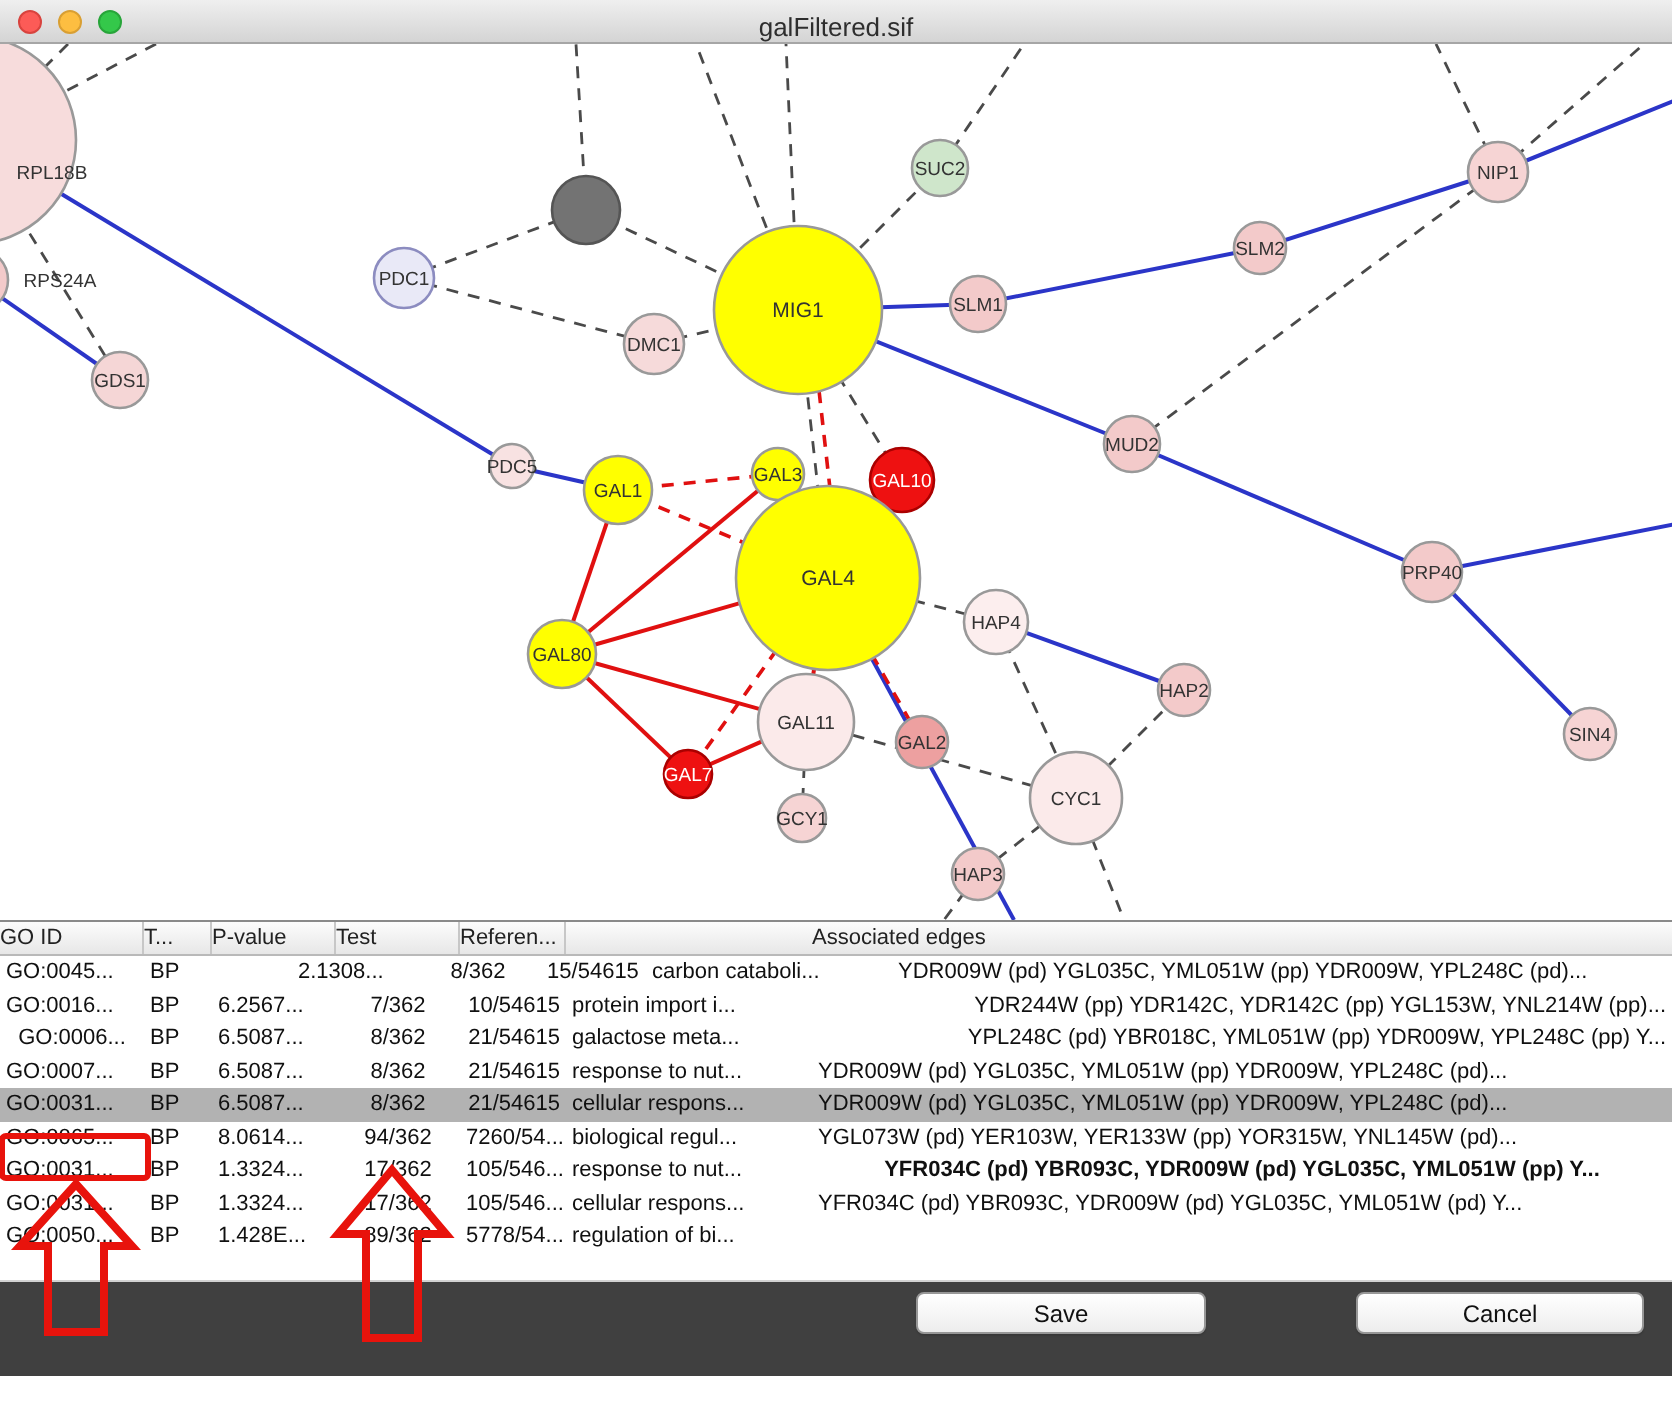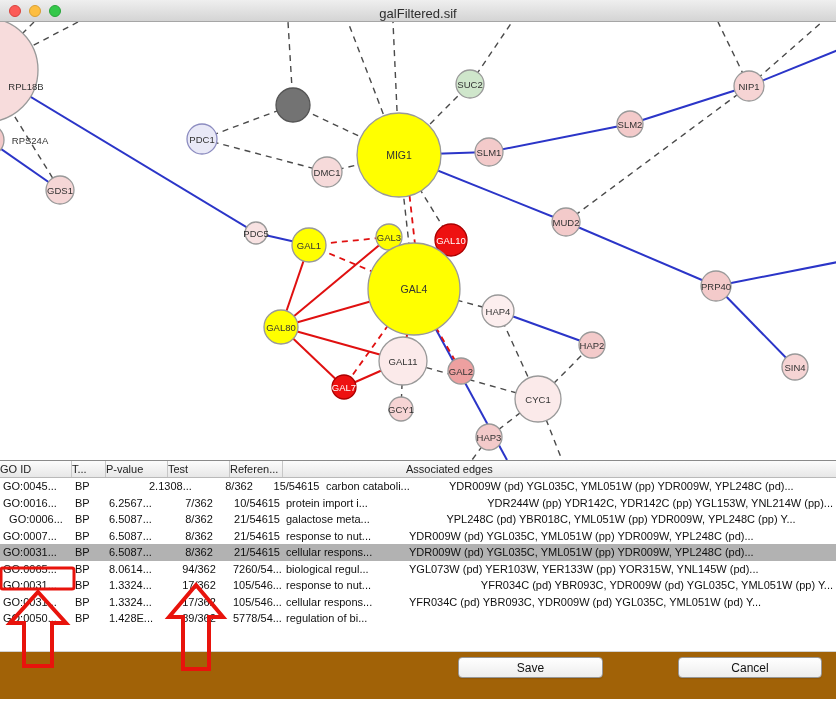--- a/index.html
+++ b/index.html
@@ -36,21 +36,21 @@
     border-bottom:1px solid #b9b9b9;box-sizing:border-box}
   .th{font-size:11px;color:#222;line-height:16px;white-space:nowrap;
     overflow:hidden;border-right:1px solid #c7c7c7;box-sizing:border-box;flex:0 0 auto}
   .th:last-child{border-right:none}
   .noa-body{background:#fff}
   .tr{display:flex;height:16.5px;line-height:16.5px;background:#fff}
   .tr.sel{background:#b2b2b2}
   .td{font-size:11px;color:#101010;white-space:nowrap;overflow:hidden;
     padding:0 3px;box-sizing:border-box;flex:0 0 auto}
   
-  .buttonbar{position:absolute;left:0;bottom:5px;width:836px;height:48px;background:#a16207;
+  .buttonbar{position:absolute;left:0;bottom:16px;width:836px;height:48px;background:#404040;
     border-top:1px solid #d2d2d2;box-sizing:border-box}
   .mac-btn{
     position:absolute;top:5px;height:21px;border:1px solid #979797;border-radius:4px;
     background:linear-gradient(#ffffff,#ededed);font-size:12px;color:#111;
     font-family:"Liberation Sans",sans-serif;box-shadow:0 1px 1px rgba(0,0,0,.12);
   }
   #save-btn{left:458px;width:145px}
   #cancel-btn{left:678px;width:144px}
   
   #annot-svg{position:absolute;left:0;top:0;width:836px;height:704px;z-index:40;pointer-events:none}
@@ -264,21 +264,21 @@
         <div class="td" style="width: 123px; text-align: left;">protein import i...</div>
         <div class="td" style="width: 430px; text-align: right;">YDR244W (pp) YDR142C, YDR142C (pp) YGL153W, YNL214W (pp)...</div>
       </div>
       <div class="tr">
         <div class="td" style="width: 72px; text-align: center;">GO:0006...</div>
         <div class="td" style="width: 34px; text-align: left;">BP</div>
         <div class="td" style="width: 62px; text-align: left;">6.5087...</div>
         <div class="td" style="width: 62px; text-align: center;">8/362</div>
         <div class="td" style="width: 53px; text-align: right;">21/54615</div>
         <div class="td" style="width: 123px; text-align: left;">galactose meta...</div>
-        <div class="td" style="width: 430px; text-align: center;">YPL248C (pd) YBR018C, YML051W (pp) YDR009W, YPL248C (pp) Y...</div>
+        <div class="td" style="width: 430px; text-align: right;">YPL248C (pd) YBR018C, YML051W (pp) YDR009W, YPL248C (pp) Y...</div>
       </div>
       <div class="tr">
         <div class="td" style="width: 72px; text-align: left;">GO:0007...</div>
         <div class="td" style="width: 34px; text-align: left;">BP</div>
         <div class="td" style="width: 62px; text-align: left;">6.5087...</div>
         <div class="td" style="width: 62px; text-align: center;">8/362</div>
         <div class="td" style="width: 53px; text-align: right;">21/54615</div>
         <div class="td" style="width: 123px; text-align: left;">response to nut...</div>
         <div class="td" style="width: 430px; text-align: left;">YDR009W (pd) YGL035C, YML051W (pp) YDR009W, YPL248C (pd)...</div>
       </div>
@@ -300,21 +300,21 @@
         <div class="td" style="width: 123px; text-align: left;">biological regul...</div>
         <div class="td" style="width: 430px; text-align: left;">YGL073W (pd) YER103W, YER133W (pp) YOR315W, YNL145W (pd)...</div>
       </div>
       <div class="tr">
         <div class="td" style="width: 72px; text-align: left;">GO:0031...</div>
         <div class="td" style="width: 34px; text-align: left;">BP</div>
         <div class="td" style="width: 62px; text-align: left;">1.3324...</div>
         <div class="td" style="width: 62px; text-align: center;">17/362</div>
         <div class="td" style="width: 53px; text-align: right;">105/546...</div>
         <div class="td" style="width: 123px; text-align: left;">response to nut...</div>
-        <div class="td" style="width: 430px; text-align: right;">YFR034C (pd) YBR093C, YDR009W (pd) YGL035C, YML051W (pp) Y...</div>
+        <div class="td" style="width: 430px; text-align: center; font-weight: bold;">YFR034C (pd) YBR093C, YDR009W (pd) YGL035C, YML051W (pp) Y...</div>
       </div>
       <div class="tr">
         <div class="td" style="width: 72px; text-align: left;">GO:0031...</div>
         <div class="td" style="width: 34px; text-align: left;">BP</div>
         <div class="td" style="width: 62px; text-align: left;">1.3324...</div>
         <div class="td" style="width: 62px; text-align: center;">17/362</div>
         <div class="td" style="width: 53px; text-align: right;">105/546...</div>
         <div class="td" style="width: 123px; text-align: left;">cellular respons...</div>
         <div class="td" style="width: 430px; text-align: left;">YFR034C (pd) YBR093C, YDR009W (pd) YGL035C, YML051W (pd) Y...</div>
       </div>

